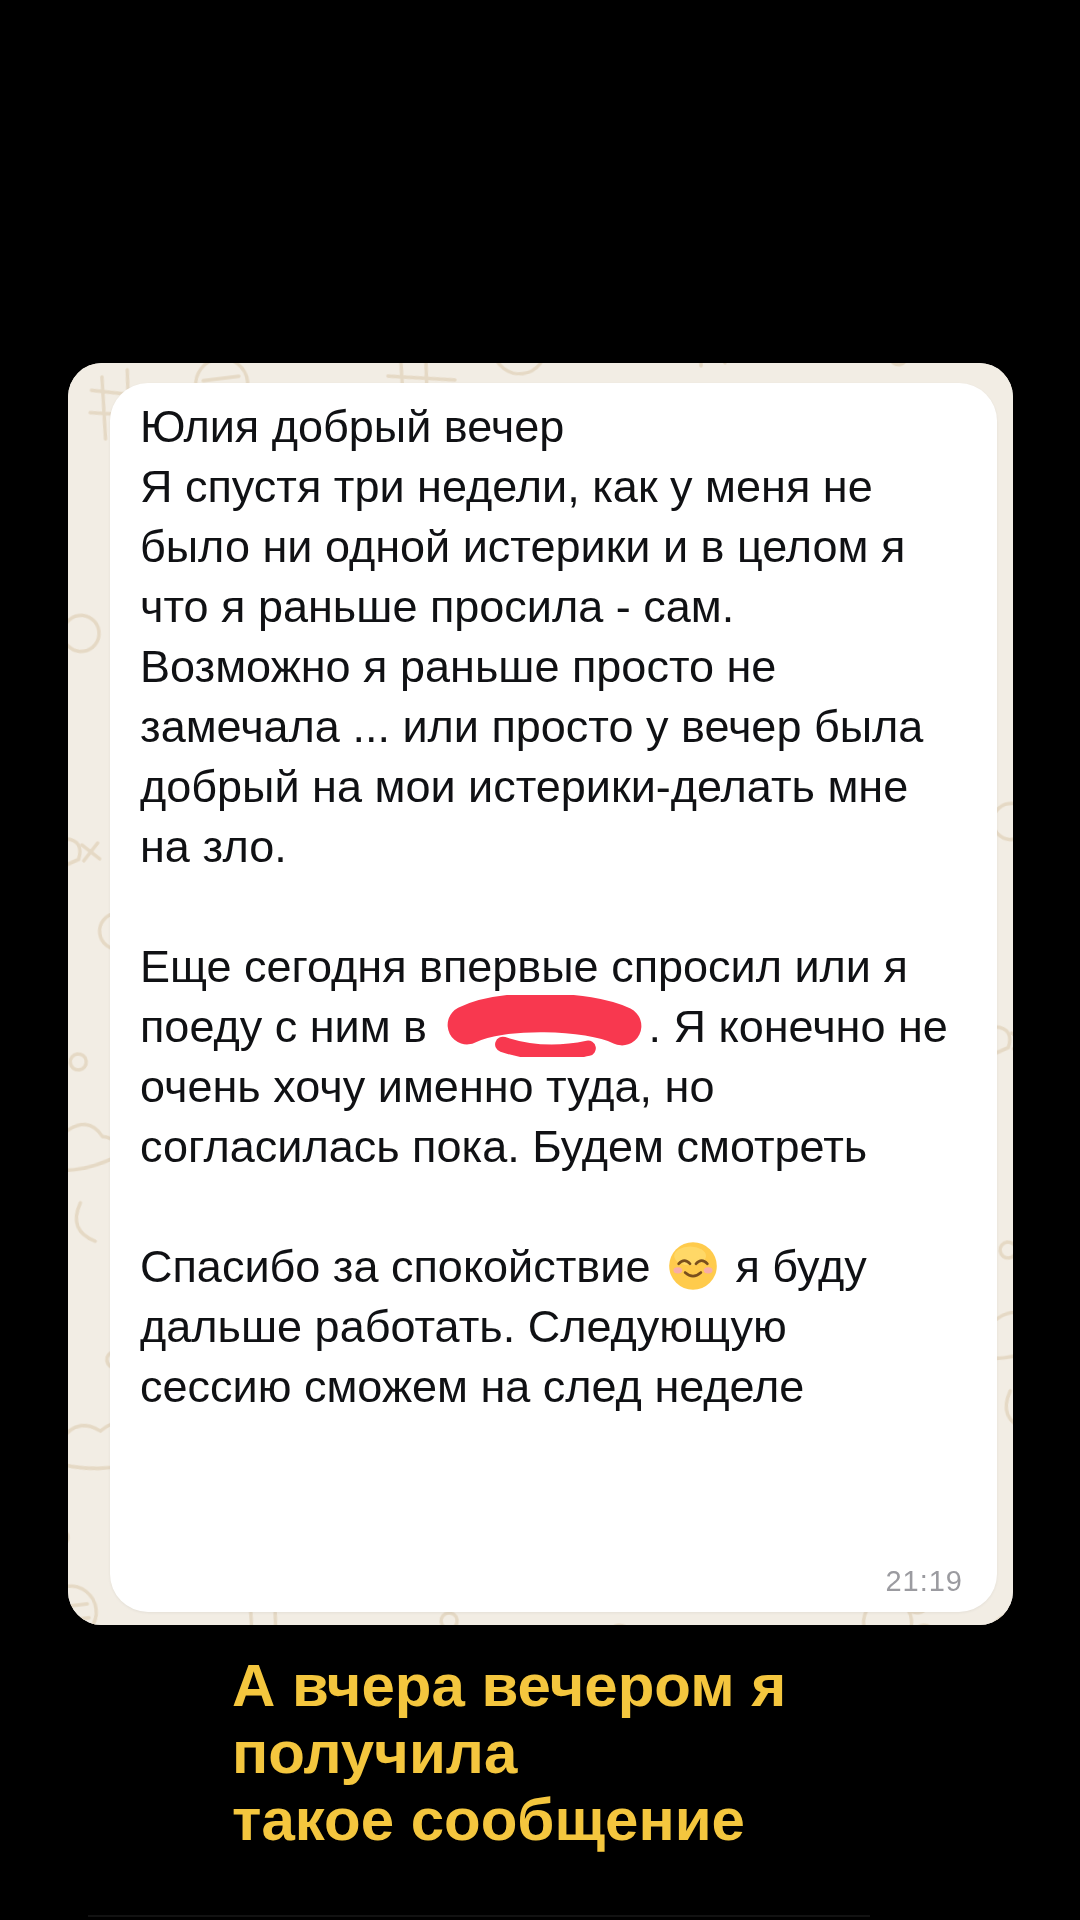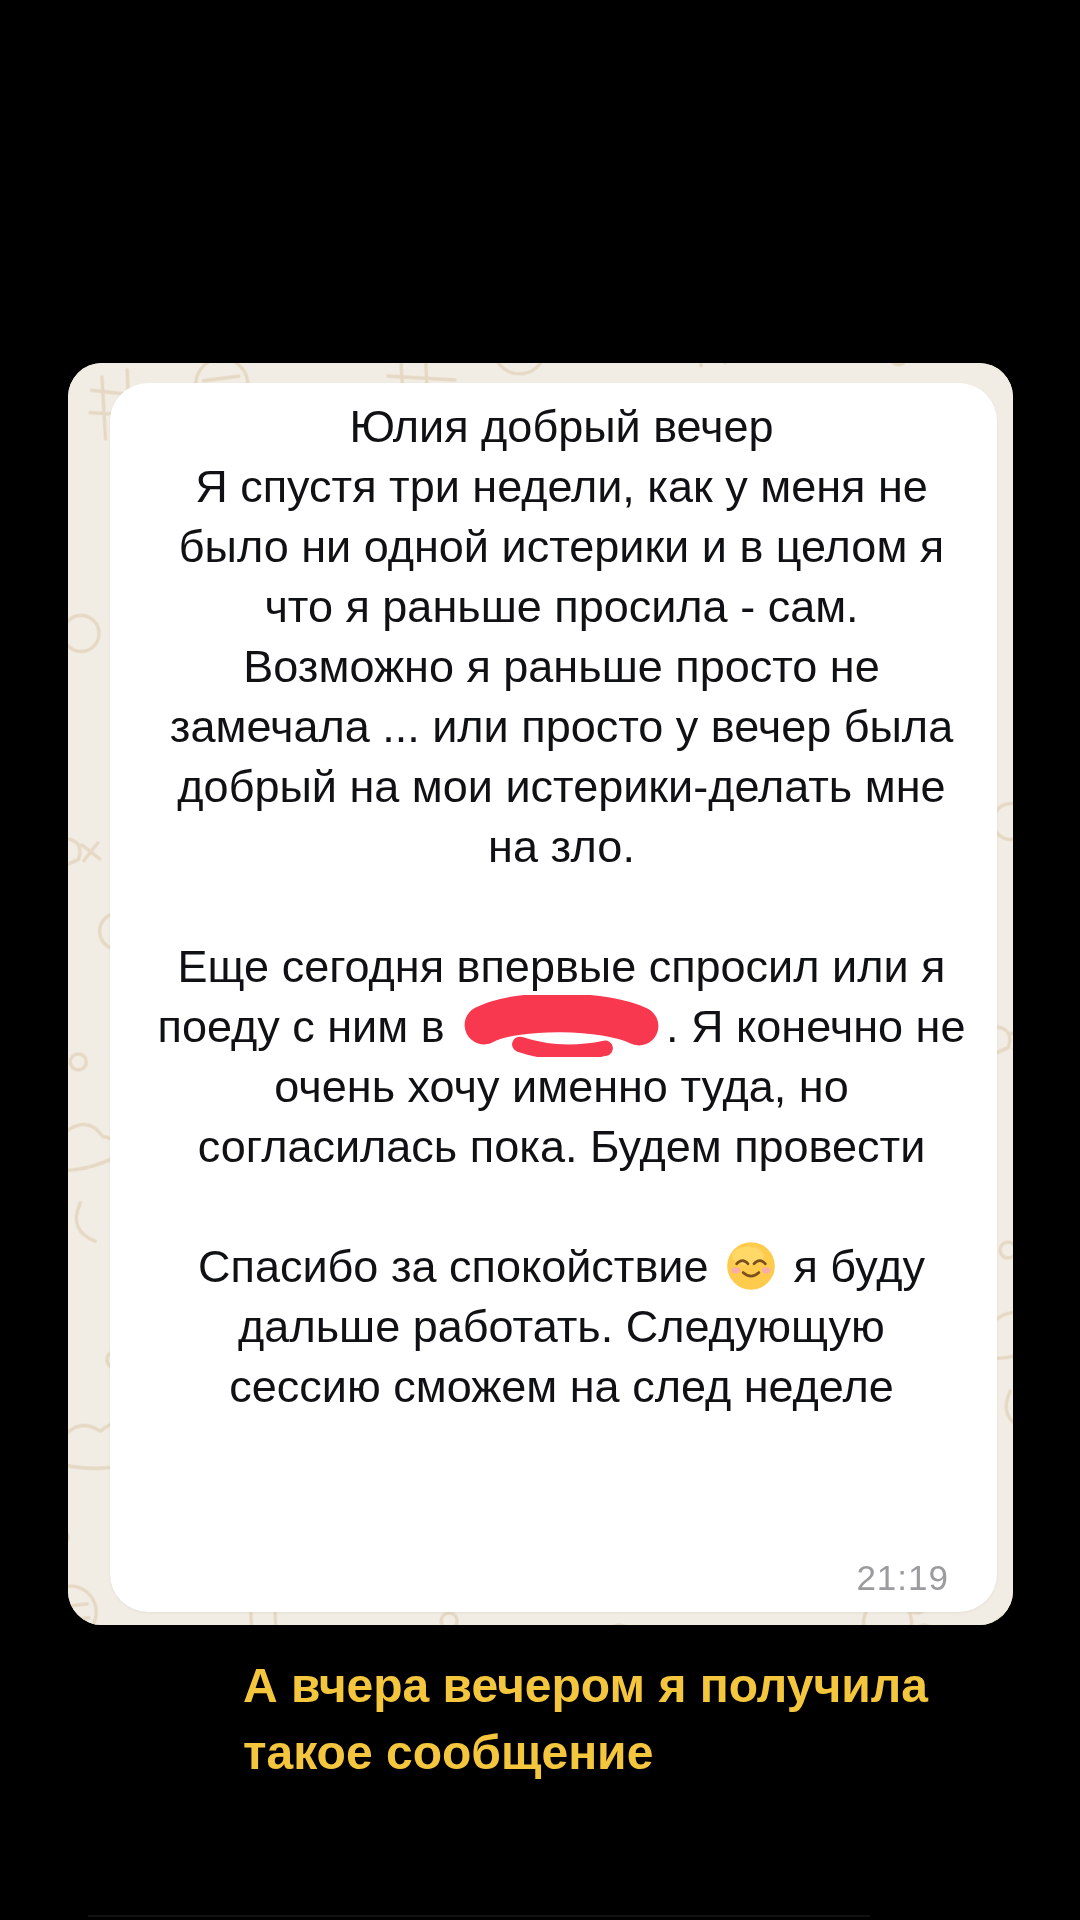--- a/index.html
+++ b/index.html
@@ -3,50 +3,50 @@
 <meta charset="utf-8">
 <style>
   html,body{margin:0;padding:0;background:#000;}
   .stage{
     position:relative;width:1080px;height:1920px;background:#000;overflow:hidden;
     font-family:"Liberation Sans","DejaVu Sans",sans-serif;
   }
   
   .screenshot-card{
     position:absolute;left:68px;top:363px;width:945px;height:1262px;
-    background:#F2EDE4;border-radius:34px;overflow:hidden;text-align:center;
+    background:#F2EDE4;border-radius:34px;overflow:hidden;
   }
   .wallpaper{position:absolute;left:0;top:0;width:100%;height:100%;}
   .bubble{
     position:absolute;left:42px;top:20px;right:16px;bottom:13px;
     background:#FFFFFF;border-radius:38px;
     box-shadow:0 1px 3px rgba(0,0,0,0.06);
   }
   .msg{
     position:absolute;left:30px;top:14px;right:14px;
     color:#101114;font-size:45px;line-height:60px;font-weight:400;
   }
   .msg-line{white-space:pre;height:60px;}
   .spacer{height:60px;}
   .timestamp{
-    position:absolute;right:48px;bottom:14px;
-    color:#9B9BA0;font-size:35px;letter-spacing:1px;
+    position:absolute;right:34px;bottom:14px;
+    color:#9B9BA0;font-size:29px;letter-spacing:1px;
   }
   .scribble{
     display:inline-block;width:205px;height:62px;
     vertical-align:middle;margin:-14px 2px -6px 2px;
   }
   .emoji{
     display:inline-block;width:52px;height:52px;
     vertical-align:-10px;margin:0 4px;
   }
   
   .caption{
-    position:absolute;left:243px;top:1652px;
-    font-size:48px;font-weight:700;line-height:67px;
+    position:absolute;left:232px;top:1652px;
+    font-size:60px;font-weight:700;line-height:67px;
     color:#F4C63E;
     text-shadow:0 4px 10px rgba(0,0,0,0.55),0 1px 2px rgba(0,0,0,0.45);
   }
   
   .bottom-hairline{
     position:absolute;left:88px;right:210px;bottom:3px;height:2px;
     background:rgba(255,255,255,0.07);
   }
 </style>
 </head>
@@ -94,21 +94,21 @@
         <div class="spacer"></div>
 
         <div class="msg-line">Еще сегодня впервые спросил или я</div>
         <div class="msg-line"><span>поеду с ним в </span><svg class="scribble" xmlns="http://www.w3.org/2000/svg" viewBox="0 0 210 64">
               <g fill="none" stroke="#F8384F" stroke-linecap="round">
                 <path d="M25 31 C 60 13, 150 15, 185 32" stroke-width="40"></path>
                 <path d="M62 51 C 92 61, 122 61, 150 55" stroke-width="16"></path>
               </g>
             </svg><span>. Я конечно не</span></div>
         <div class="msg-line">очень хочу именно туда, но</div>
-        <div class="msg-line">согласилась пока. Будем провести</div>
+        <div class="msg-line">согласилась пока. Будем смотреть</div>
 
         <div class="spacer"></div>
 
         <div class="msg-line"><span>Спасибо за спокойствие </span><svg class="emoji" xmlns="http://www.w3.org/2000/svg" viewBox="0 0 72 72">
               <circle cx="36" cy="36" r="33" fill="#FFCB4C"></circle>
               <ellipse cx="32" cy="22" rx="22" ry="13" fill="#FFDE77" opacity="0.65"></ellipse>
               <path d="M16 33 Q 24 24, 32 33" fill="none" stroke="#7A4F1D" stroke-width="3.6" stroke-linecap="round"></path>
               <path d="M40 33 Q 48 24, 56 33" fill="none" stroke="#7A4F1D" stroke-width="3.6" stroke-linecap="round"></path>
               <path d="M25 45 Q 36 55, 47 45" fill="none" stroke="#7A4F1D" stroke-width="3.6" stroke-linecap="round"></path>
               <ellipse cx="15" cy="42" rx="6" ry="4.4" fill="#F7A8B8" opacity="0.85"></ellipse>

